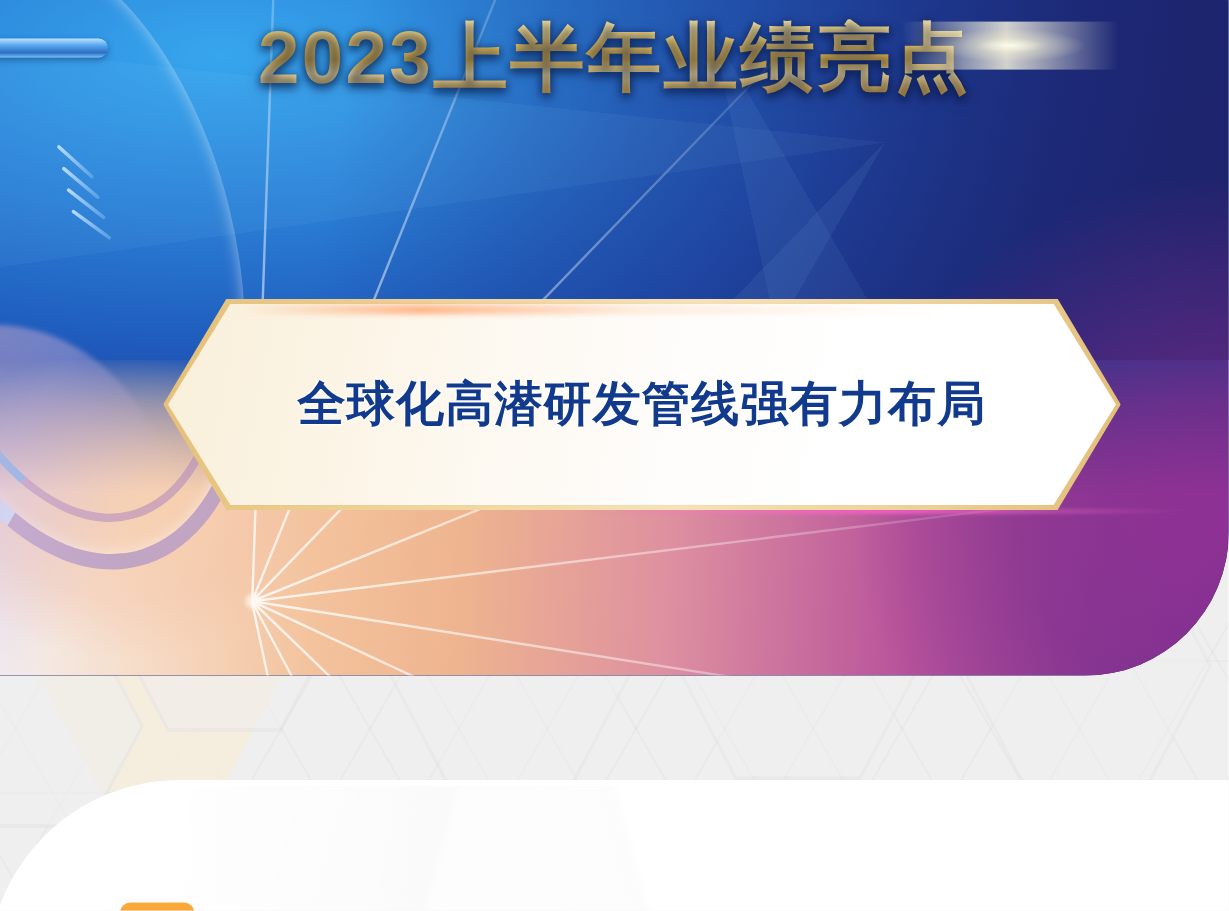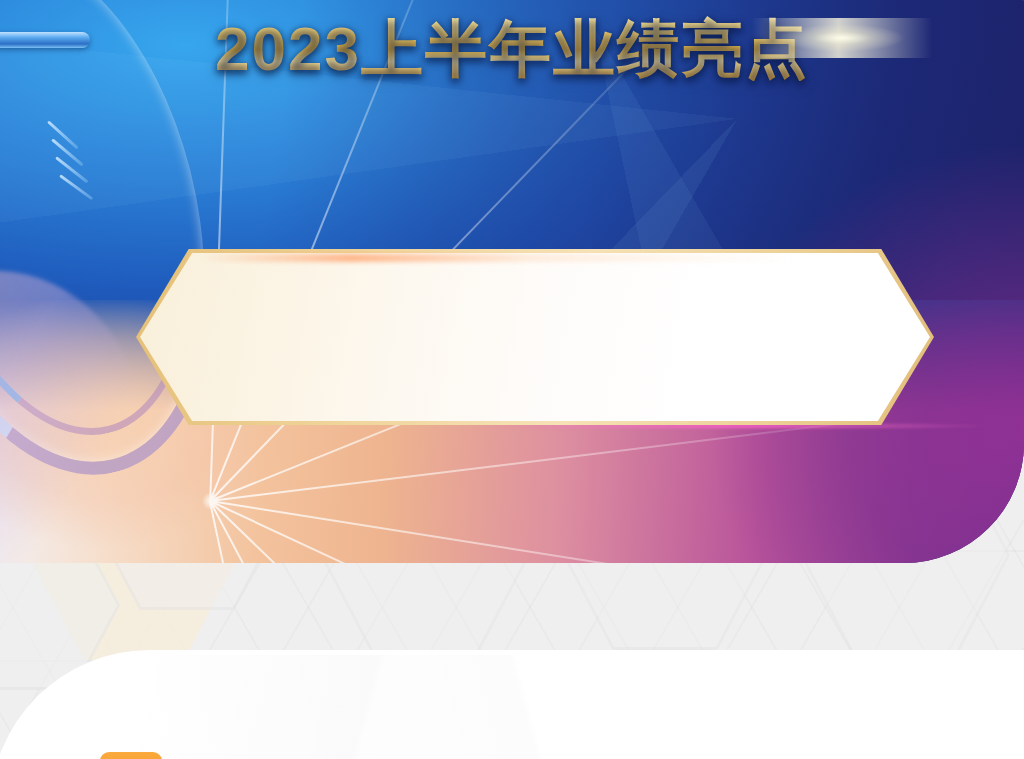--- a/index.html
+++ b/index.html
@@ -340,15 +340,16 @@
 
   <div class="title-wrap">
     <span class="title">2023上半年业绩亮点</span>
   </div>
   <div class="title-flare"></div>
 
   <div class="card-outer"></div>
   <div class="card"></div>
   <div class="card-top-sheen"></div>
   <div class="card-text">
+    <div class="card-line">全球化高潜研发管线强有力布局</div>
   </div>
 
 </div>
 
 </body></html>

